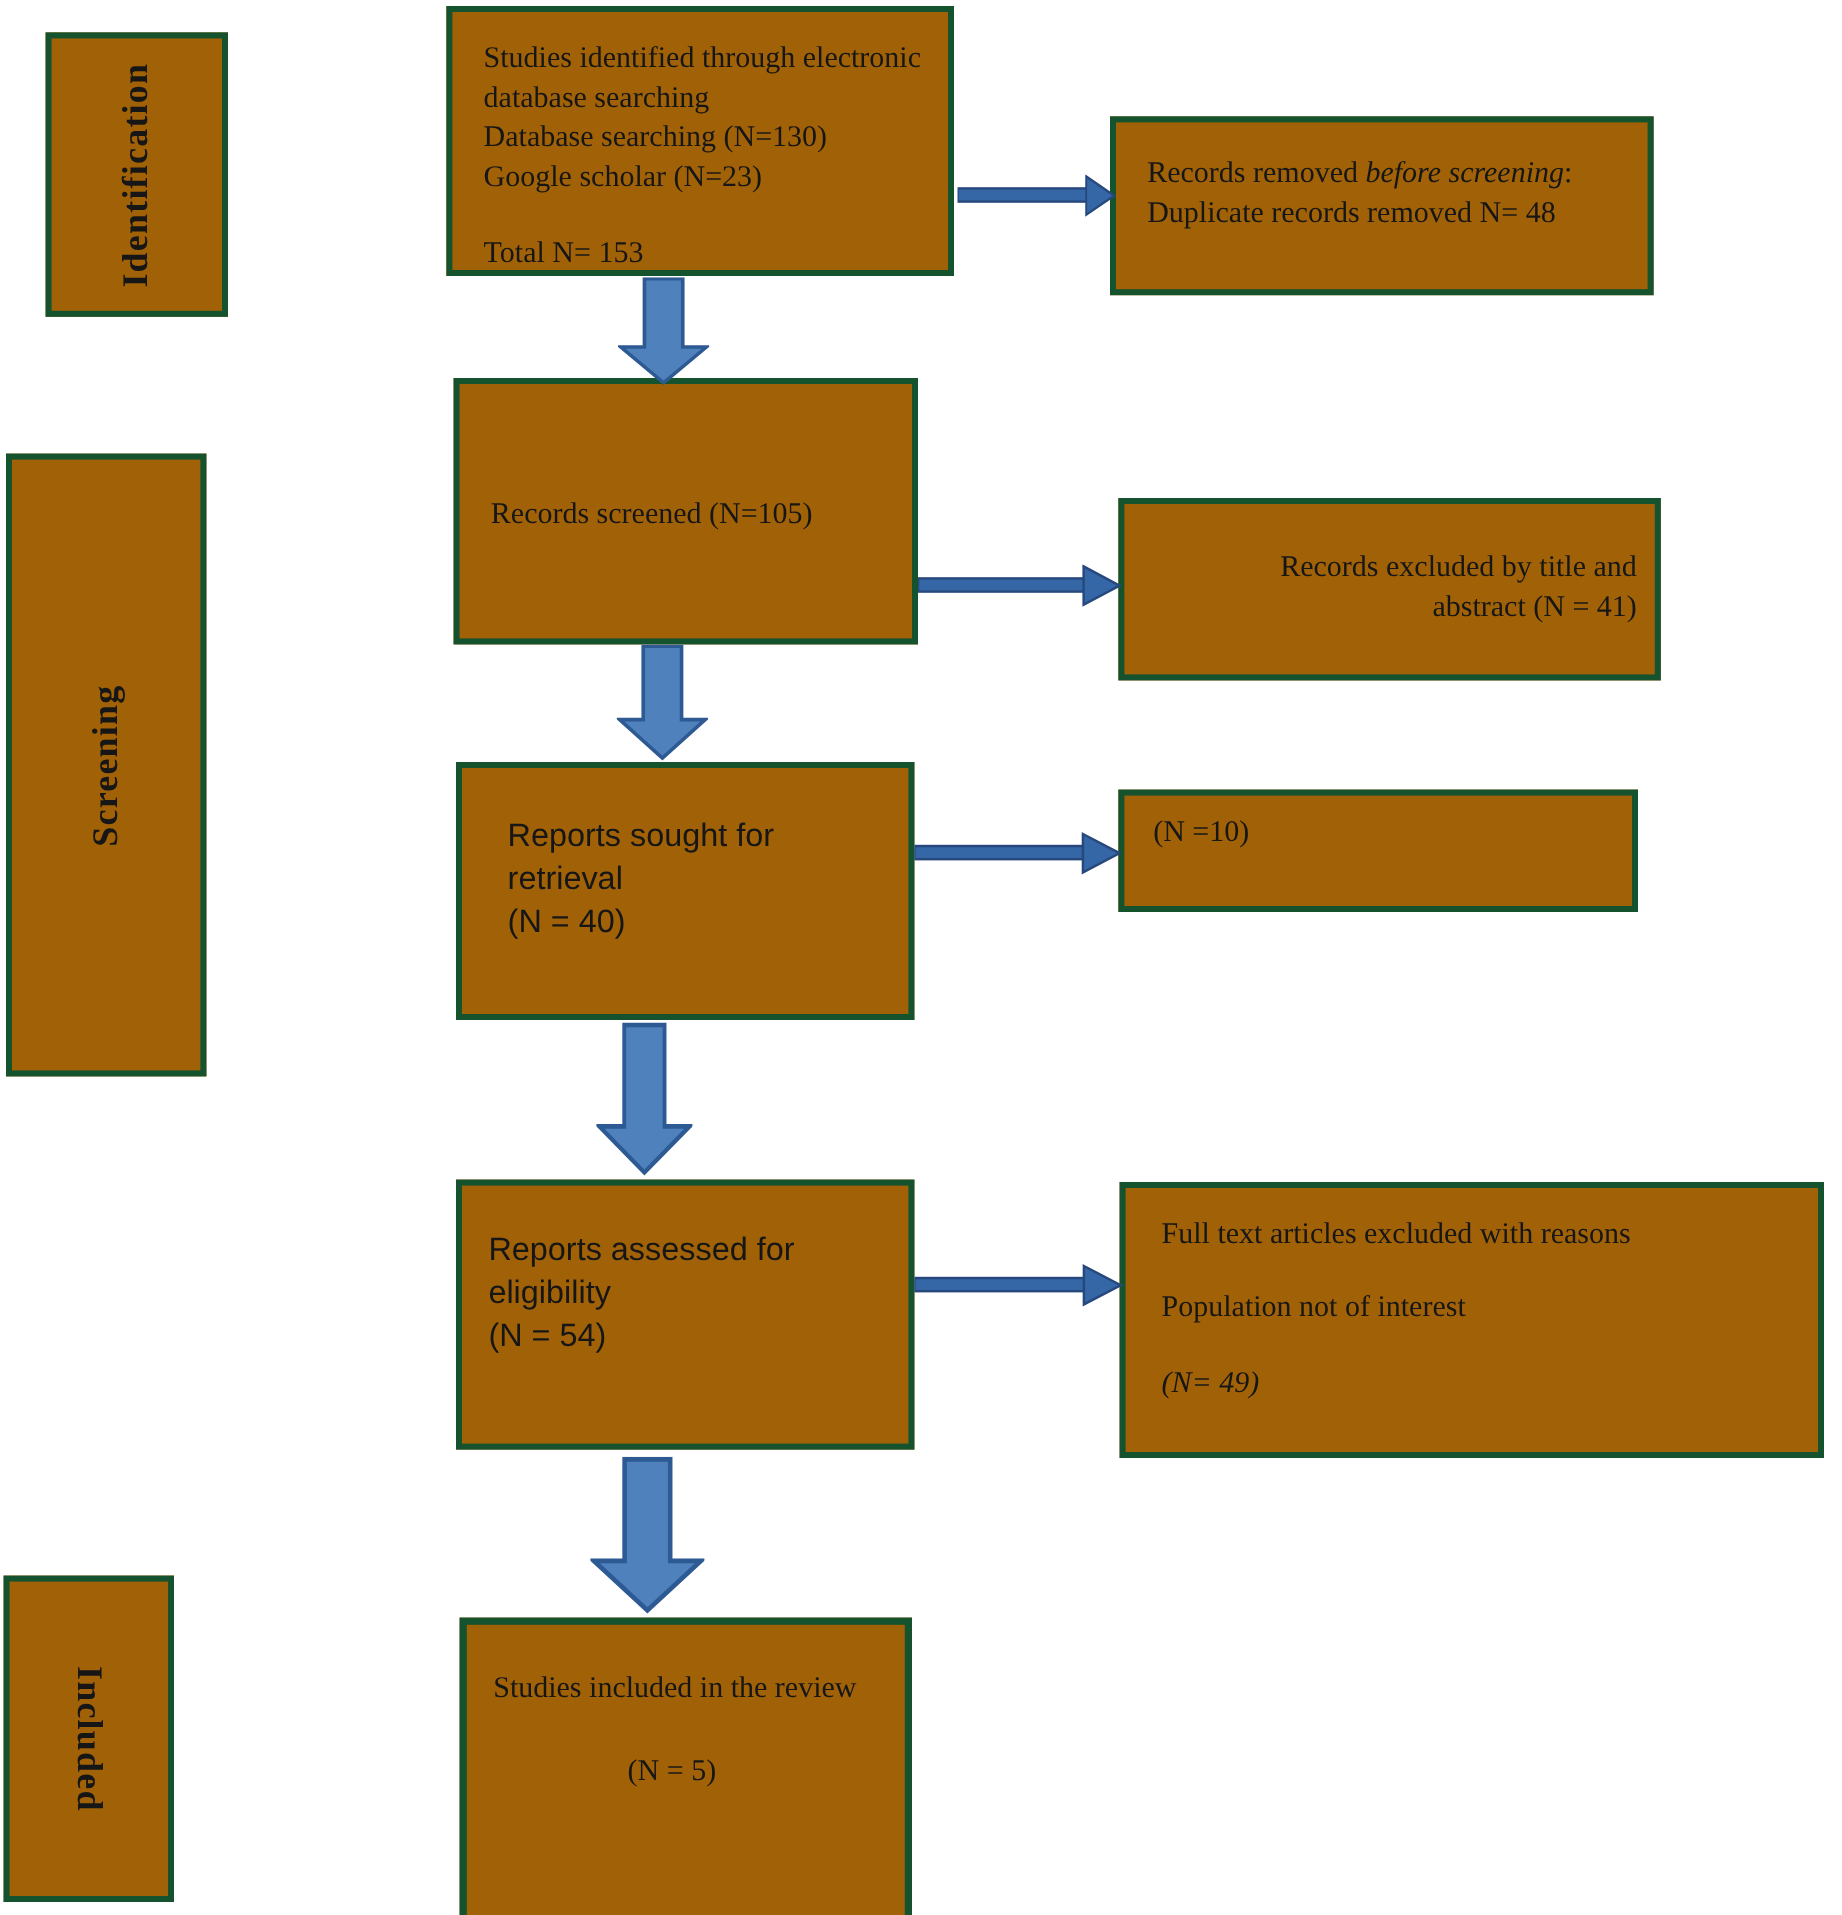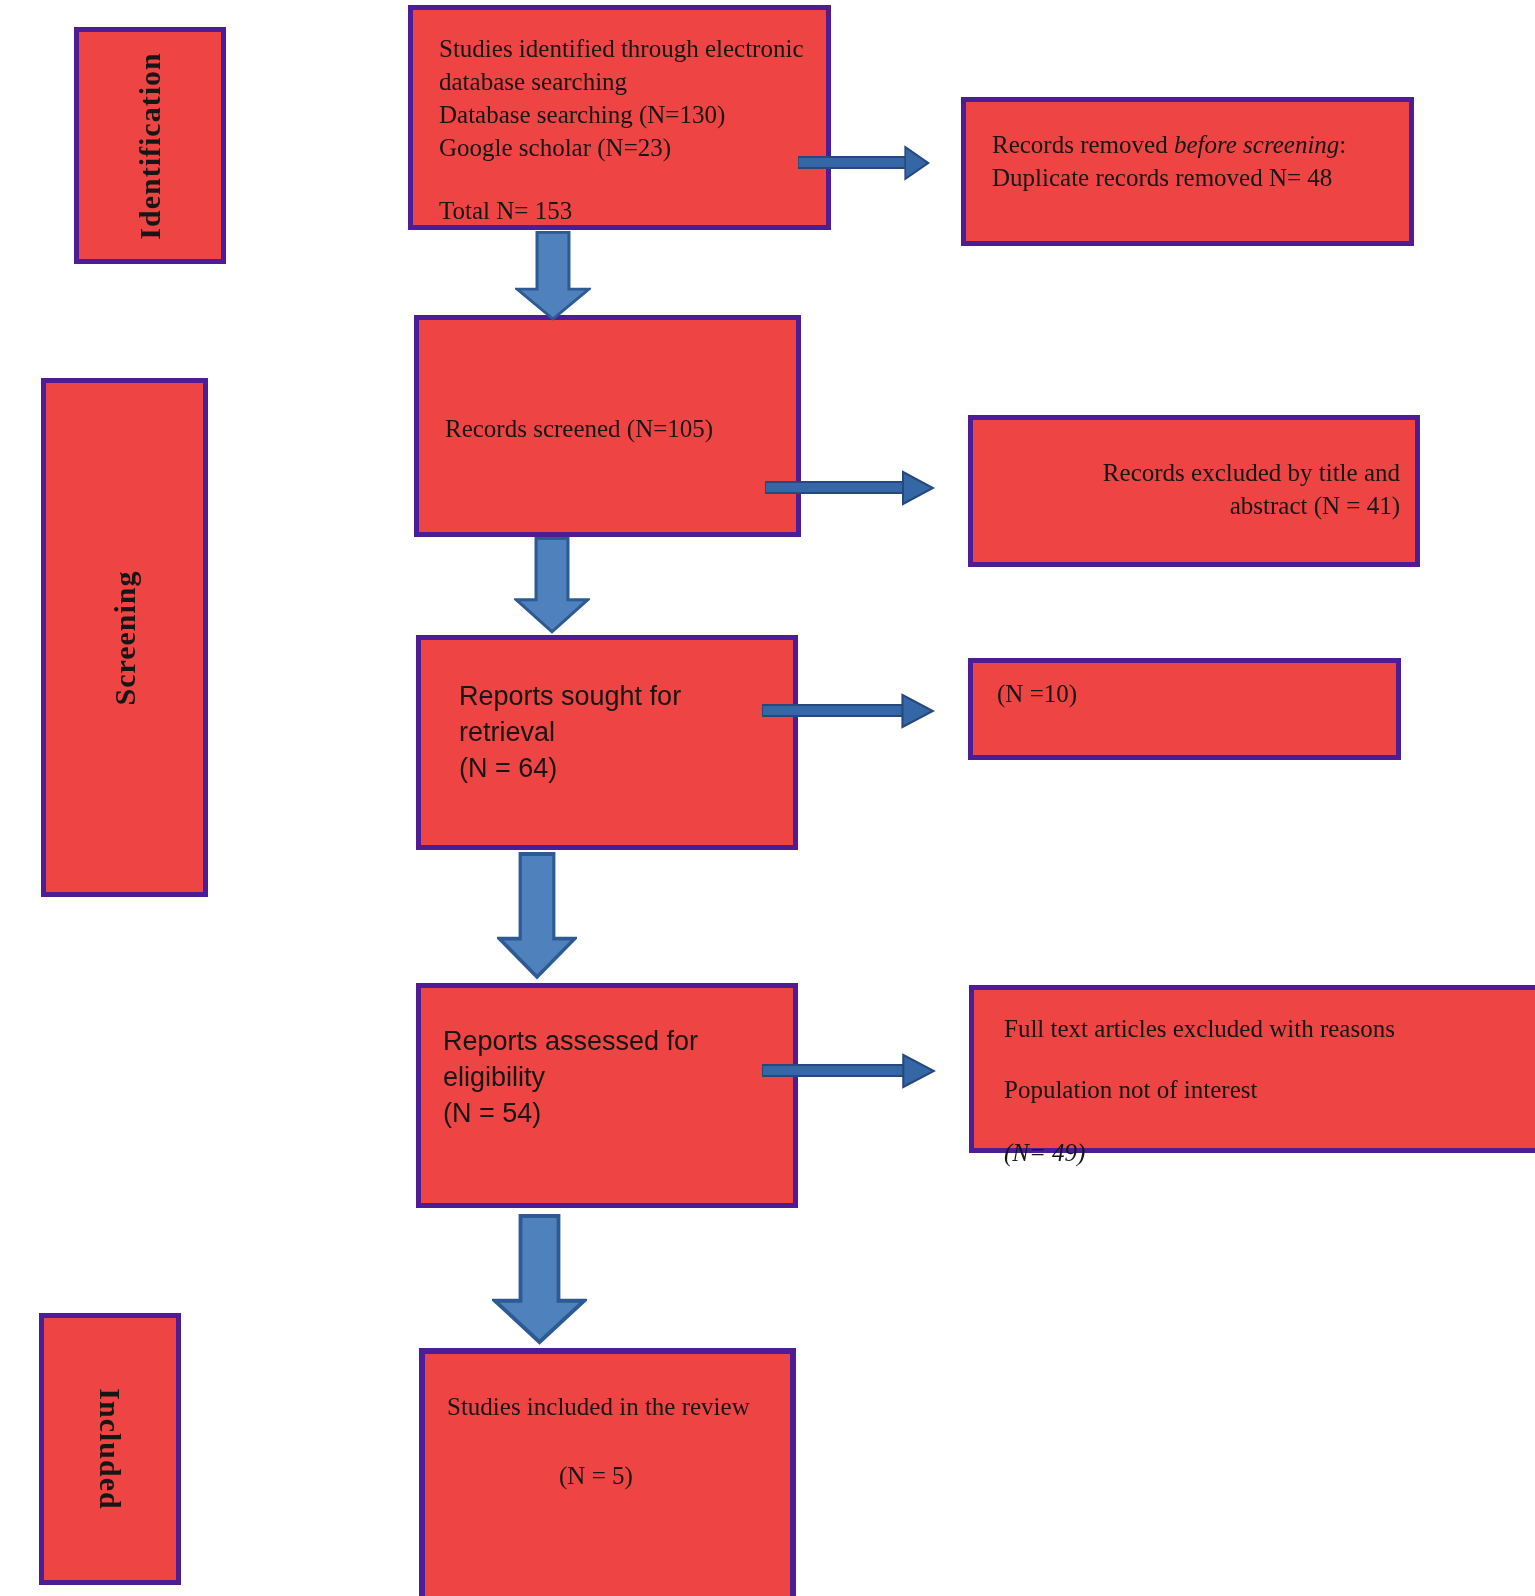--- a/index.html
+++ b/index.html
@@ -6,24 +6,23 @@
   #stage{
     position:relative;
     width:1535px;height:1596px;
     background:#ffffff;
     font-family:"Liberation Serif", serif;
     color:#161616;
     overflow:hidden;
   }
   .box{
     position:absolute;
-    background:#ef4444;
-    border:5px solid #4c1d95;
+    background:#a16207;
+    border:5px solid #14532d;
     box-sizing:border-box;
-    margin-left:36px;
   }
   .serif{font:25px/33px "Liberation Serif", serif;}
   .sans{font:27px/36px "Liberation Sans", sans-serif;}
   .vlabel{
     display:flex;align-items:center;justify-content:center;
   }
   .vlabel .vtext{
     white-space:nowrap;
     font:bold 30px "Liberation Serif", serif;
     letter-spacing:1px;
@@ -59,21 +58,21 @@
     <div class="line">Google scholar (N=23)</div>
     <div class="line" style="margin-top:30px;">Total N= 153</div>
   </div>
 
   <div class="box serif" style="left:378px;top:315px;width:387px;height:222px;padding:92px 15px 0 26px;">
     <div class="line">Records screened (N=105)</div>
   </div>
 
   <div class="box sans" style="left:380px;top:635px;width:382px;height:215px;padding:38px 15px 0 38px;">
     <div class="line">Reports sought for retrieval</div>
-    <div class="line">(N = 64)</div>
+    <div class="line">(N = 40)</div>
   </div>
 
   <div class="box sans" style="left:380px;top:983px;width:382px;height:225px;padding:35px 15px 0 22px;">
     <div class="line">Reports assessed for</div>
     <div class="line">eligibility</div>
     <div class="line">(N = 54)</div>
   </div>
 
   <div class="box serif" style="left:383px;top:1348px;width:377px;height:288px;border-width:6px;padding:36px 15px 0 22px;">
     <div class="line">Studies included in the review</div>
@@ -87,21 +86,21 @@
 
   <div class="box serif" style="left:932px;top:415px;width:452px;height:152px;padding:36px 15px 0 24px;text-align:right;">
     <div class="line">Records excluded by title and</div>
     <div class="line">abstract (N = 41)</div>
   </div>
 
   <div class="box serif" style="left:932px;top:658px;width:433px;height:102px;padding:14px 15px 0 24px;">
     <div class="line">(N =10)</div>
   </div>
 
-  <div class="box serif" style="left:933px;top:985px;width:587px;height:168px;padding:22px 15px 4px 30px;">
+  <div class="box serif" style="left:933px;top:985px;width:587px;height:230px;padding:22px 15px 4px 30px;">
     <div class="line">Full text articles excluded with reasons</div>
     <div class="line" style="margin-top:28px;">Population not of interest</div>
     <div class="line" style="margin-top:30px;font-style:italic;">(N= 49)</div>
   </div>
 
   <div class="arrow" style="left:515px;top:231px;">
     <svg width="76" height="90" viewBox="0 0 100 130" preserveAspectRatio="none">
       <polygon points="29,2 71,2 71,84 97,84 50,127 3,84 29,84" fill="#4f81bd" stroke="#2e5a94" stroke-width="4"></polygon>
     </svg>
   </div>

